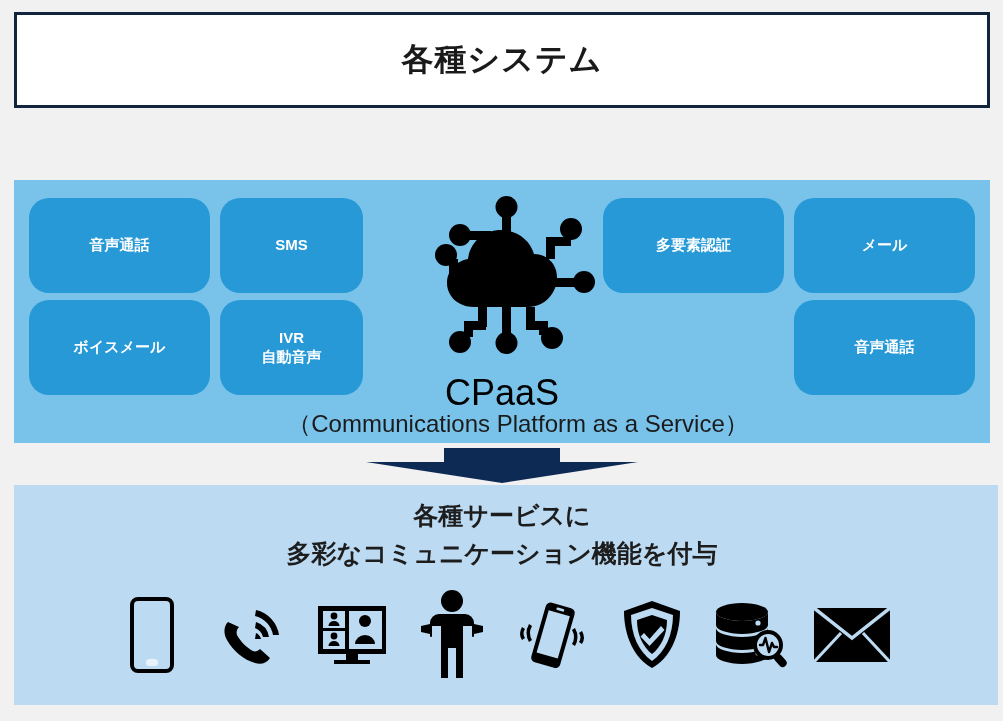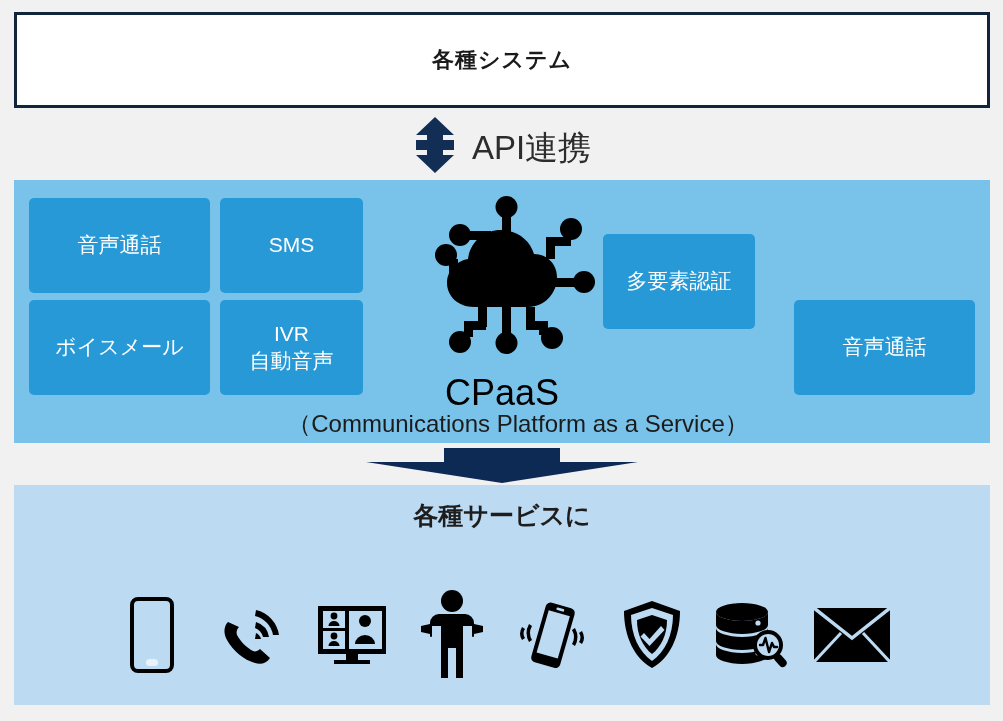--- a/index.html
+++ b/index.html
@@ -28,21 +28,21 @@
     width: 976px;
     height: 96px;
     background: #ffffff;
     border: 3px solid #11263c;
     box-sizing: border-box;
     display: flex;
     align-items: center;
     justify-content: center;
   }
   .system-title {
-    font-size: 22px;
+    font-size: 32px;
     font-weight: bold;
     color: #1a1a1a;
     letter-spacing: 1px;
   }
 
   
   .api-row {
     position: absolute;
     left: 0;
     top: 113px;
@@ -72,37 +72,37 @@
     left: 14px;
     top: 180px;
     width: 976px;
     height: 263px;
     background: #79c2e9;
   }
 
   .feat {
     position: absolute;
     background: #2699d6;
-    border-radius: 5px;
+    border-radius: 20px;
     display: flex;
     align-items: center;
     justify-content: center;
     text-align: center;
     color: #ffffff;
-    font-size: 21px;
-    font-weight: normal;
+    font-size: 15px;
+    font-weight: bold;
     line-height: 1.25;
     box-sizing: border-box;
     padding: 4px;
   }
   .feat-r1 { top: 18px;  height: 95px; }
   .feat-r2 { top: 120px; height: 95px; }
   .col-a { left: 15px;  width: 181px; }
   .col-b { left: 206px; width: 143px; }
-  .col-c { left: 589px; width: 152px; margin-top: 36px; }
+  .col-c { left: 589px; width: 181px; }
   .col-d { left: 780px; width: 181px; }
 
   
   .cloud-wrap {
     position: absolute;
     left: 402px;
     top: 13px;
     width: 182px;
     height: 175px;
   }
@@ -138,20 +138,21 @@
   .down-arrow svg { width: 100%; height: 100%; display: block; }
 
   
   .services-panel {
     position: absolute;
     left: 14px;
     top: 485px;
     width: 976px;
     height: 220px;
     background: #bcdaf2;
+    padding-left: 8px;
   }
   .services-head {
     position: absolute;
     left: 0;
     top: 12px;
     width: 976px;
     text-align: center;
     font-size: 25px;
     font-weight: bold;
     color: #1d1d1d;
@@ -179,39 +180,34 @@
 </style>
 </head>
 <body>
 
 <div id="canvas">
 
   <div class="system-box">
     <div class="system-title">各種システム</div>
   </div>
 
-  <div class="api-row">
-    <span class="api-arrow">
-      <svg viewBox="0 0 46 56" xmlns="http://www.w3.org/2000/svg">
-        <path d="M23 0 L42 18 L31 18 L31 23 L42 23 L42 33 L31 33 L31 38 L42 38 L23 56 L4 38 L15 38 L15 33 L4 33 L4 23 L15 23 L15 18 L4 18 Z" fill="#122e55"></path>
-      </svg>
-    </span>
-    <span class="api-label">API連携</span>
-  </div>
 
   <div class="cpaas-band">
 
     <div class="feat feat-r1 col-a">
       <span>音声通話</span>
     </div>
     <div class="feat feat-r1 col-b">
       <span>SMS</span>
     </div>
     <div class="feat feat-r1 col-c">
       <span>多要素認証</span>
+    </div>
+    <div class="feat feat-r1 col-d">
+      <span>メール</span>
     </div>
 
     <div class="feat feat-r2 col-a">
       <span>ボイスメール</span>
     </div>
     <div class="feat feat-r2 col-b">
       <span class="ml">IVR<br>自動音声</span>
     </div>
     <div class="feat feat-r2 col-d">
       <span>音声通話</span>
@@ -264,20 +260,21 @@
 
   <div class="down-arrow">
     <svg viewBox="0 0 272 35" xmlns="http://www.w3.org/2000/svg" preserveAspectRatio="none">
       <path d="M78 0 L194 0 L194 14 L272 14 L136 35 L0 14 L78 14 Z" fill="#0d2a55"></path>
     </svg>
   </div>
 
   <div class="services-panel">
     <div class="services-head">
       <div>各種サービスに</div>
+      <div>多彩なコミュニケーション機能を付与</div>
     </div>
 
     <div class="icon-row">
 
       <span class="svc-icon">
         <svg width="44" height="76" viewBox="0 0 44 76" xmlns="http://www.w3.org/2000/svg">
           <rect x="2" y="2" width="40" height="72" rx="6" fill="none" stroke="#000" stroke-width="4"></rect>
           <rect x="7" y="7" width="30" height="50" fill="#bcdaf2"></rect>
           <rect x="16" y="62" width="12" height="7" rx="3.5" fill="#e9f2fb"></rect>
         </svg>

